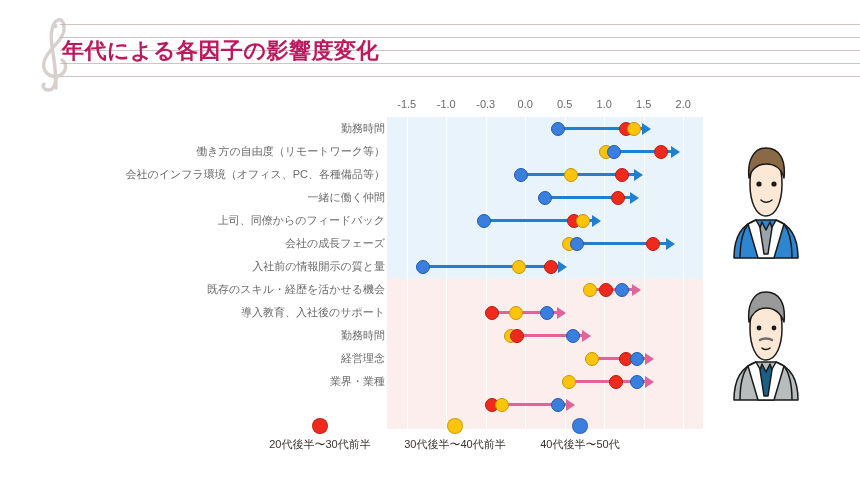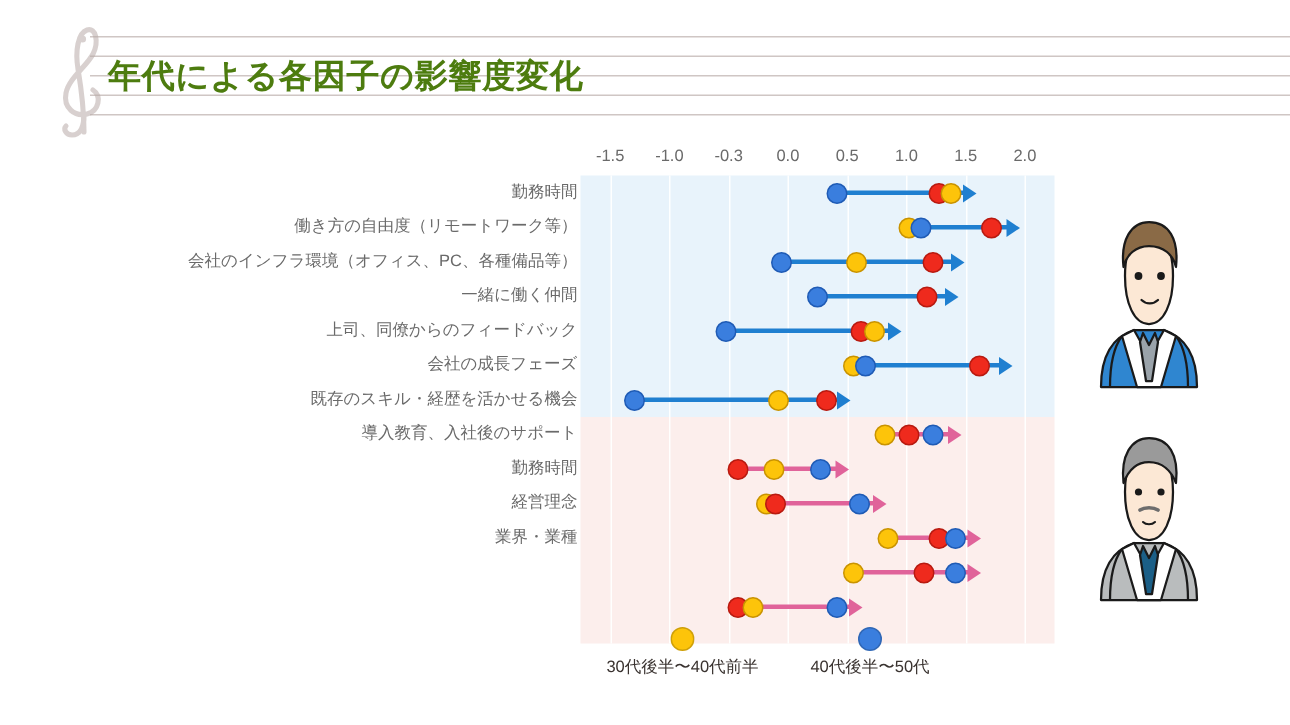--- a/index.html
+++ b/index.html
@@ -10,22 +10,22 @@
   }
   #slide{position:absolute;inset:0;}
 
   
   #header{position:absolute;left:0;top:20px;width:860px;height:62px;}
   .staff-line{position:absolute;left:60px;width:1470px;height:1px;background:#cfc6c4;}
   .staff-line.l0{top:4px}.staff-line.l1{top:17px}.staff-line.l2{top:30px}
   .staff-line.l3{top:43px}.staff-line.l4{top:56px}
   #clef{position:absolute;left:30px;top:-6px;width:52px;height:78px;opacity:.55;}
   #title{
-    position:absolute;left:72px;top:16px;
-    font-size:22px;font-weight:bold;color:#4d7c0f;letter-spacing:.5px;
+    position:absolute;left:62px;top:16px;
+    font-size:22px;font-weight:bold;color:#be185d;letter-spacing:.5px;
     white-space:nowrap;
   }
 
   
   #chart{position:absolute;left:0;top:95px;width:860px;height:330px;}
   #cat-axis{position:absolute;left:60px;top:22px;width:325px;}
   .cat-label{
     height:23px;line-height:23px;text-align:right;
     font-size:11px;color:#6a6a6a;white-space:nowrap;
     overflow:hidden;
@@ -86,20 +86,21 @@
   </div>
 
   <div id="chart">
     <div id="cat-axis">
         <div class="cat-label">勤務時間</div>
         <div class="cat-label">働き方の自由度（リモートワーク等）</div>
         <div class="cat-label">会社のインフラ環境（オフィス、PC、各種備品等）</div>
         <div class="cat-label">一緒に働く仲間</div>
         <div class="cat-label">上司、同僚からのフィードバック</div>
         <div class="cat-label">会社の成長フェーズ</div>
+        <div class="cat-label">入社前の情報開示の質と量</div>
         <div class="cat-label">既存のスキル・経歴を活かせる機会</div>
         <div class="cat-label">導入教育、入社後のサポート</div>
         <div class="cat-label">勤務時間</div>
         <div class="cat-label">経営理念</div>
         <div class="cat-label">業界・業種</div>
       </div>
     <div id="plot">
       <div class="band-top"></div>
       <div class="band-bot"></div>
     <div class="gridline" style="left: 19.75px;"></div>
@@ -205,20 +206,24 @@
           <div class="conn" style="left: 105.07px; width: 75.16px; background: rgb(224, 99, 154);"></div>
           <div class="arrow" style="left: 179.23px; border-left: 9px solid rgb(224, 99, 154);"></div>
           <div class="dot red" title="-0.42" style="left: 105.07px;"></div>
           <div class="dot yellow" title="-0.3" style="left: 114.55px;"></div>
           <div class="dot blue" title="0.42" style="left: 171.43px;"></div>
         </div>
       </div>
   </div>
 
   <div id="legend">
+      <div class="legend-item" style="left: 240px; width: 160px;">
+        <div class="legend-dot" style="background: rgb(239, 42, 29); border: 1px solid rgba(0, 0, 0, 0.18);"></div>
+        <div class="legend-text">20代後半〜30代前半</div>
+      </div>
       <div class="legend-item" style="left: 375px; width: 160px;">
         <div class="legend-dot" style="background: rgb(253, 196, 10); border: 1px solid rgba(0, 0, 0, 0.18);"></div>
         <div class="legend-text">30代後半〜40代前半</div>
       </div>
       <div class="legend-item" style="left: 500px; width: 160px;">
         <div class="legend-dot" style="background: rgb(58, 126, 222); border: 1px solid rgba(0, 0, 0, 0.18);"></div>
         <div class="legend-text">40代後半〜50代</div>
       </div>
     </div>
 

